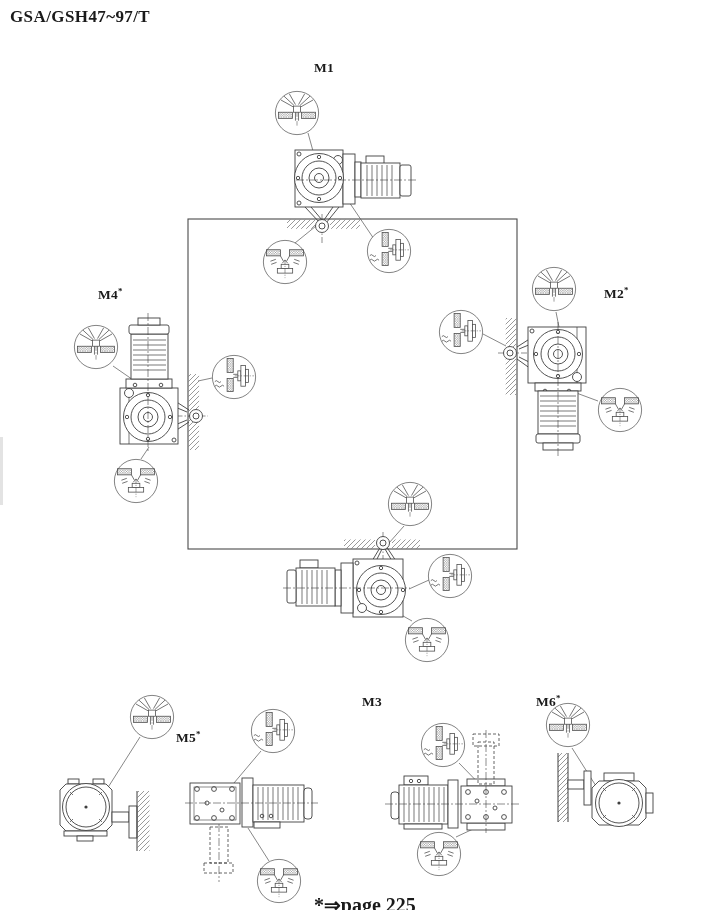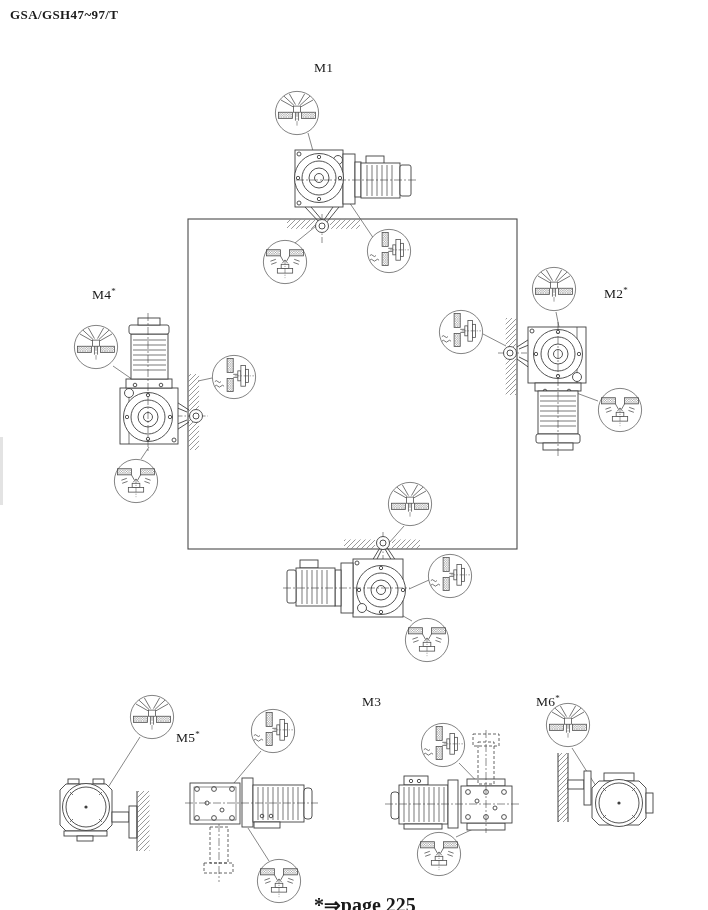--- a/index.html
+++ b/index.html
@@ -1,38 +1,38 @@
 <!DOCTYPE html>
 <html><head>
 <meta charset="utf-8">
 <style>
   html,body{margin:0;padding:0;background:#fff;}
   #stage{position:relative;width:708px;height:910px;background:#fff;overflow:hidden;
          font-family:"Liberation Serif",serif;color:#1a1a1a;}
   #art{position:absolute;left:0;top:0;}
-  .lbl{position:absolute;font-weight:normal;font-size:13.5px;letter-spacing:.3px;white-space:nowrap;}
+  .lbl{position:absolute;font-weight:bold;font-size:13.5px;letter-spacing:.3px;white-space:nowrap;}
   .lbl sup{font-size:9px;vertical-align:super;line-height:0;}
-  #title{position:absolute;left:10px;top:7px;font-weight:bold;font-size:13px;letter-spacing:.4px;}
+  #title{position:absolute;left:10px;top:7px;font-weight:bold;font-size:17px;letter-spacing:.4px;}
   #footnote{position:absolute;left:314px;top:893px;font-weight:bold;font-size:20px;}
   #footnote .arr{font-weight:bold;}
   #edge-artifact{position:absolute;left:0;top:437px;width:3px;height:68px;background:#e3e3e3;}
 </style>
 </head>
 <body>
 
 <div id="stage">
 
   <div id="title">GSA/GSH47~97/T</div>
 
   <div id="edge-artifact"></div>
 
   <div class="lbl" style="left:314px;top:60px;"><span>M1</span><sup></sup></div>
   <div class="lbl" style="left:604px;top:286px;"><span>M2</span><sup>*</sup></div>
   <div class="lbl" style="left:362px;top:654px;margin-top:40px;"><span>M3</span><sup></sup></div>
-  <div class="lbl" style="left:92px;top:287px;"><span>M4</span><sup>*</sup></div>
+  <div class="lbl" style="left:98px;top:287px;"><span>M4</span><sup>*</sup></div>
   <div class="lbl" style="left:176px;top:730px;"><span>M5</span><sup>*</sup></div>
   <div class="lbl" style="left:516px;top:694px;margin-left:20px;"><span>M6</span><sup>*</sup></div>
 
   <div id="footnote"><span>*</span><span class="arr">⇒</span><span>page 225</span></div>
 
   <svg id="art" width="708" height="910" viewBox="0 0 708 910">
     <defs>
       <pattern id="xh" width="3.2" height="3.2" patternUnits="userSpaceOnUse">
         <path d="M0,3.2 L3.2,0 M0,0 L3.2,3.2" stroke="#777" stroke-width="0.5"></path>
       </pattern>

